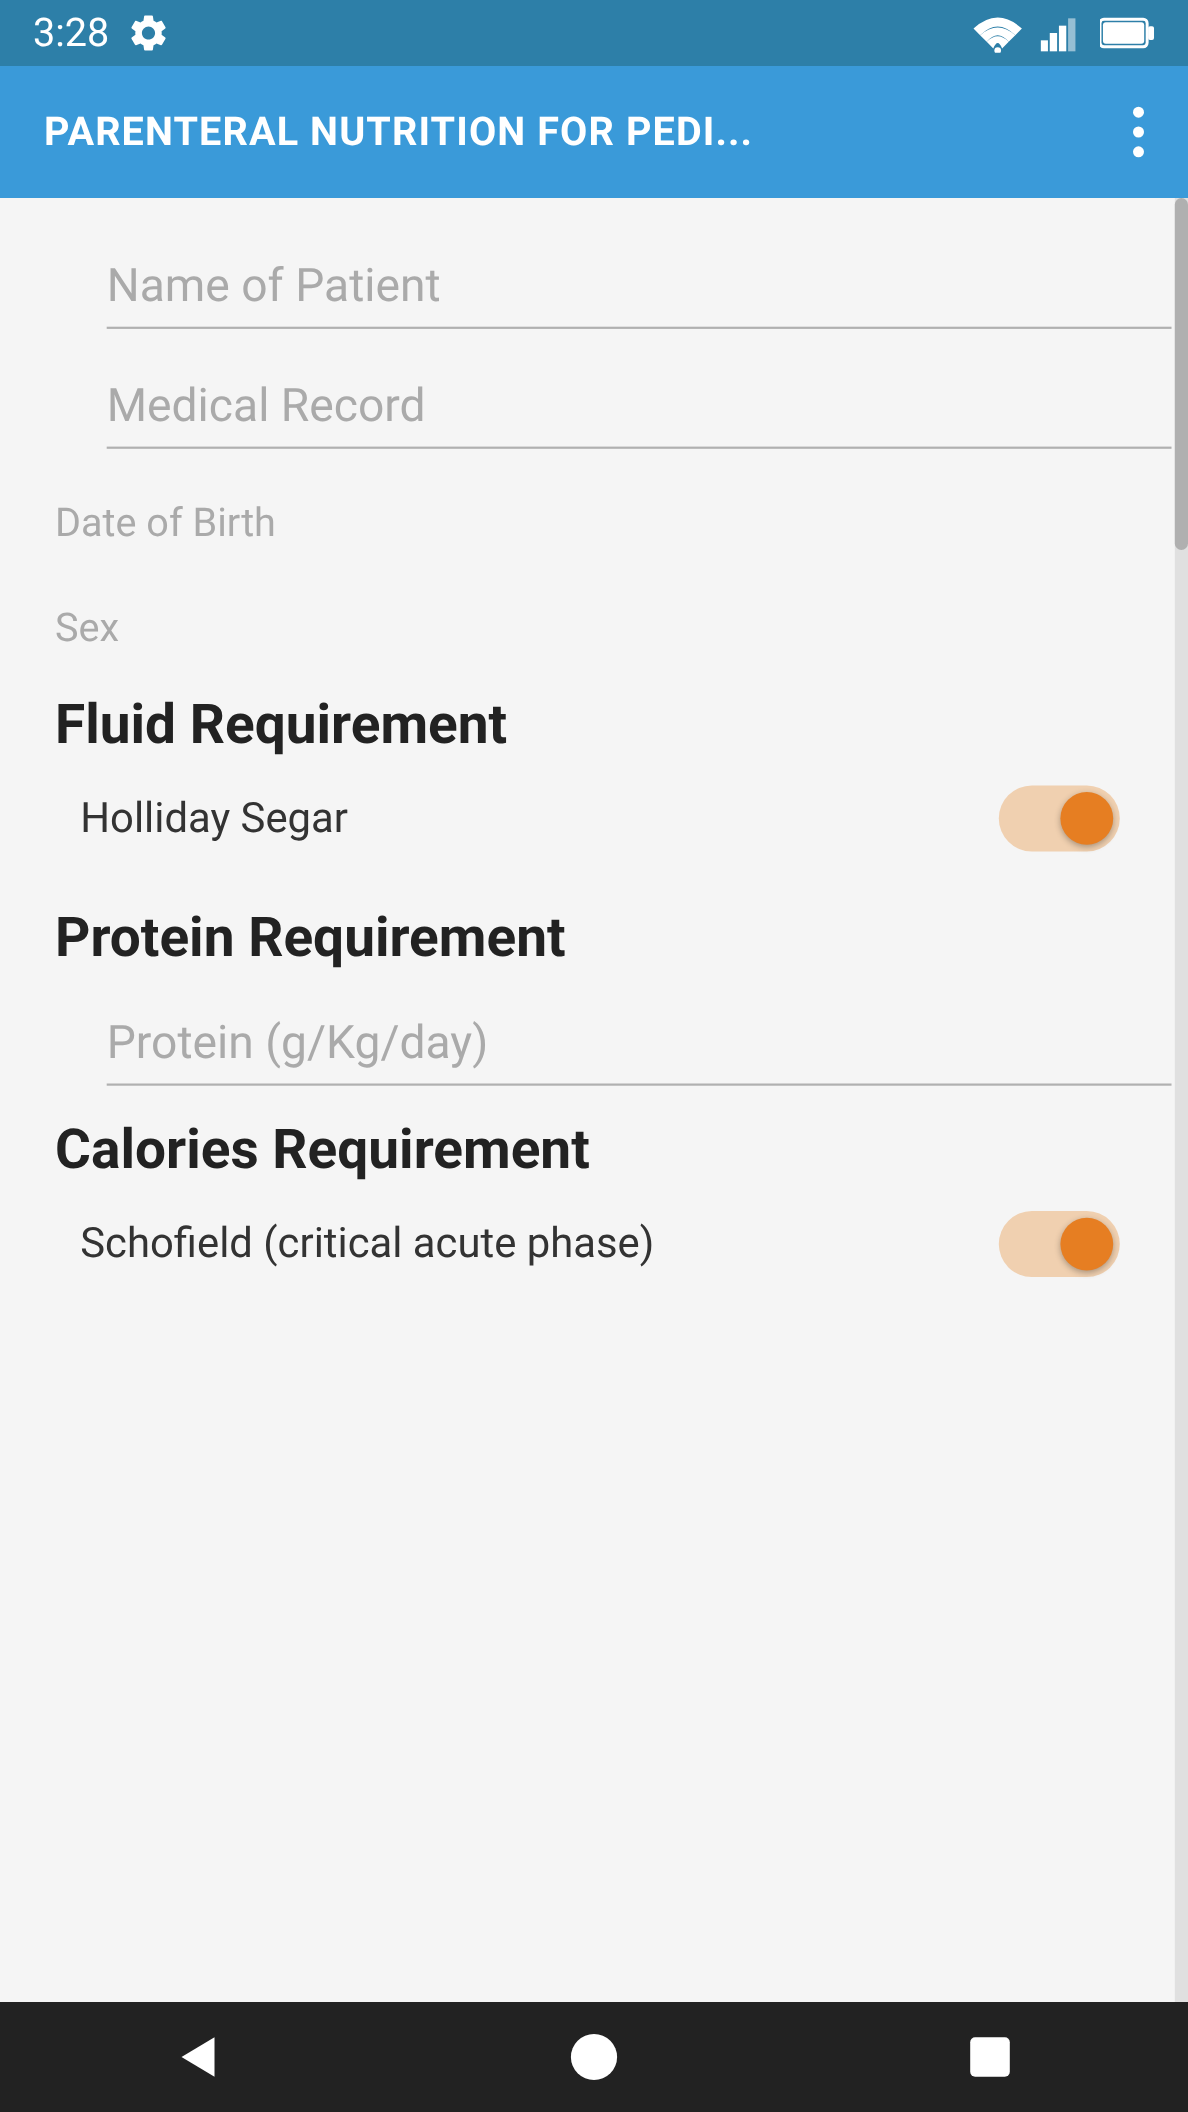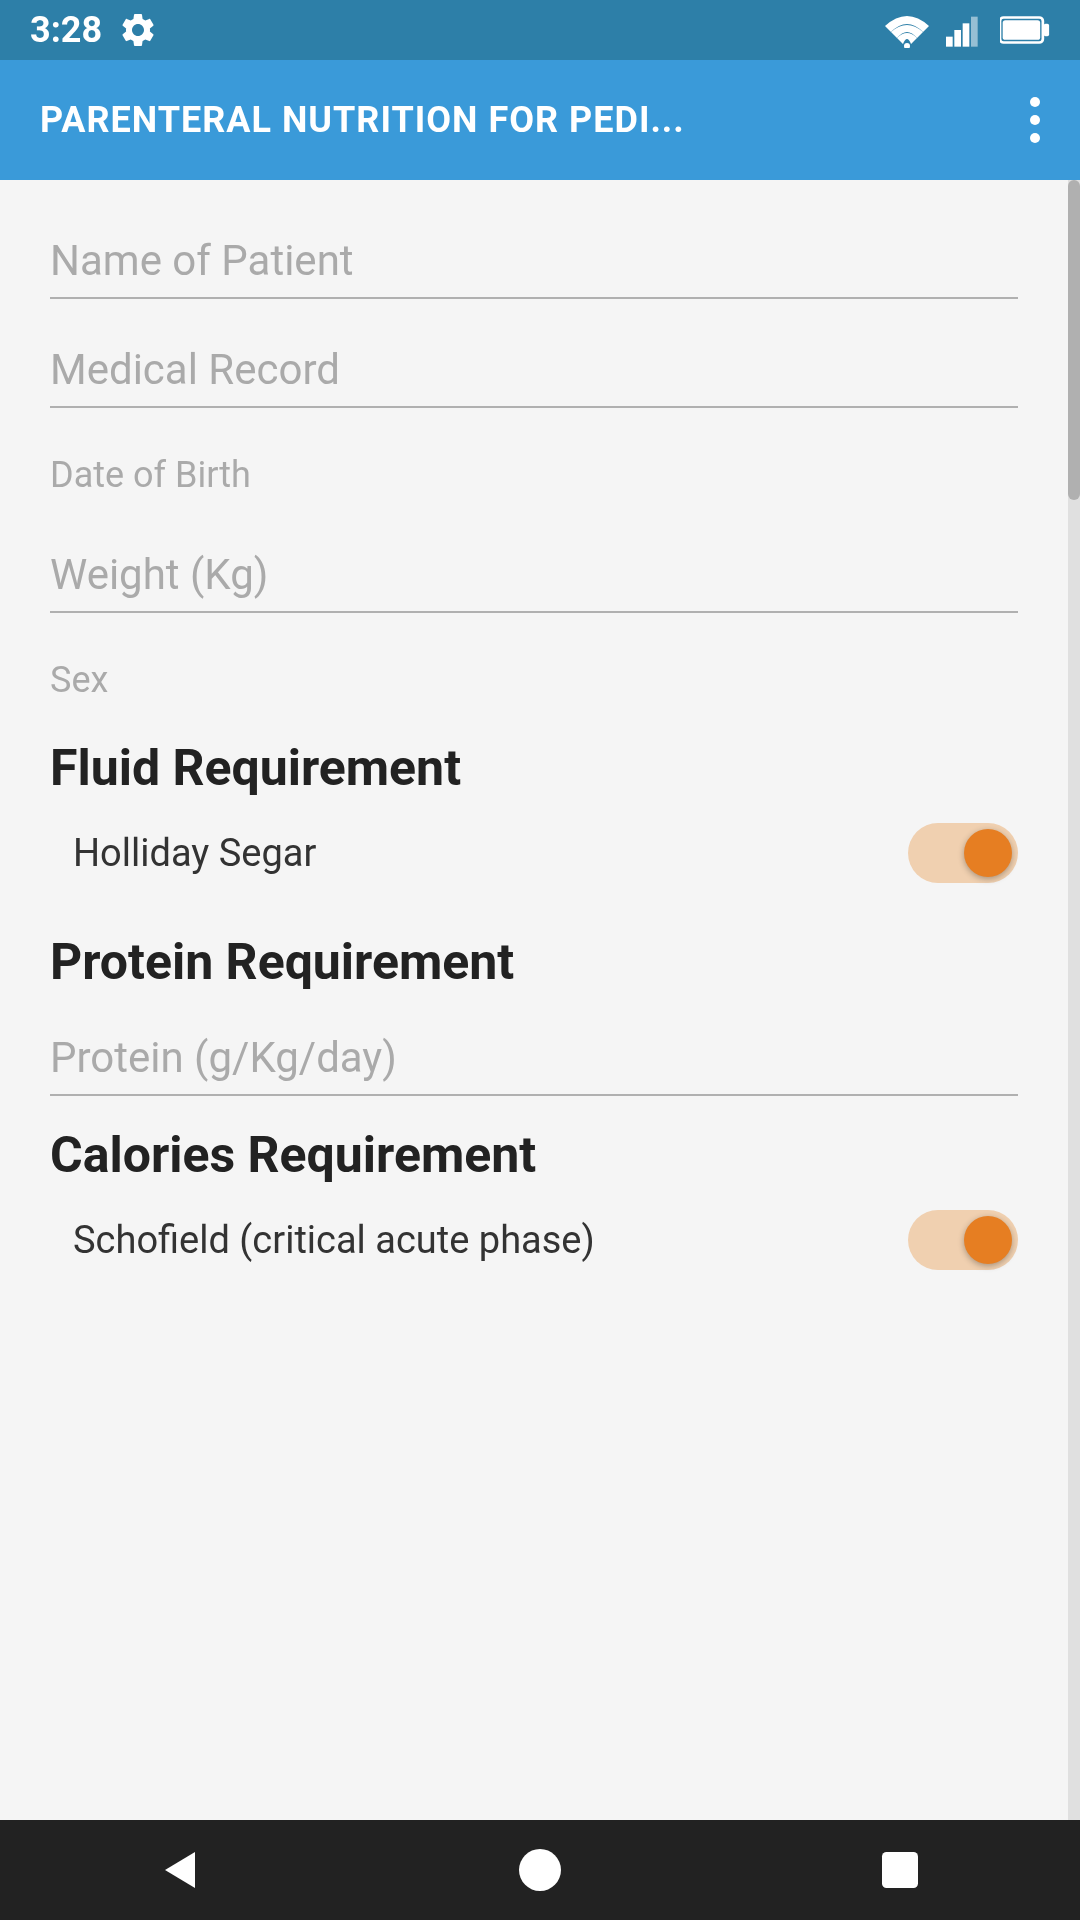--- a/index.html
+++ b/index.html
@@ -30,21 +30,21 @@
 
     .status-left {
       display: flex;
       align-items: center;
       gap: 16px;
     }
 
     .status-time {
       color: white;
       font-size: 36px;
-      font-weight: 700;
+      font-weight: 400;
     }
 
     .status-right {
       display: flex;
       align-items: center;
       gap: 14px;
     }
 
     
     .app-bar {
@@ -128,20 +128,21 @@
     .text-input {
       width: 100%;
       border: none;
       border-bottom: 2px solid #b0b0b0;
       background: transparent;
       padding: 16px 0 12px 0;
       font-size: 42px;
       color: #aaaaaa;
       outline: none;
       font-family: inherit;
+      margin-left: 47px;
     }
 
     .text-input::placeholder {
       color: #aaaaaa;
     }
 
     .field-label {
       font-size: 36px;
       color: #aaaaaa;
       padding: 16px 0 8px 0;
@@ -271,23 +272,20 @@
     </div>
 
     <div class="field-group">
       <input type="text" class="text-input" placeholder="Medical Record" style="">
     </div>
 
     <div class="field-group">
       <span class="field-label">Date of Birth</span>
     </div>
 
-    <div class="field-group">
-      <input type="text" class="text-input" placeholder="Weight (Kg)" style="">
-    </div>
 
 
     <div class="field-group">
       <span class="field-label">Sex</span>
     </div>
 
     <div class="field-group">
       <div class="section-title">Fluid Requirement</div>
       <div class="toggle-row">
         <span class="toggle-label">Holliday Segar</span>

